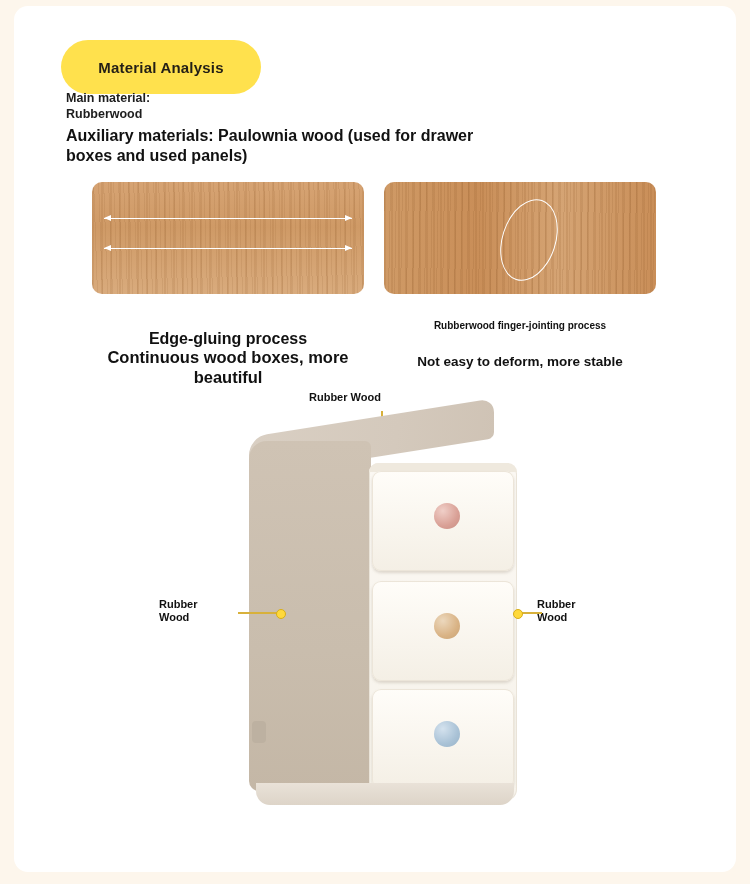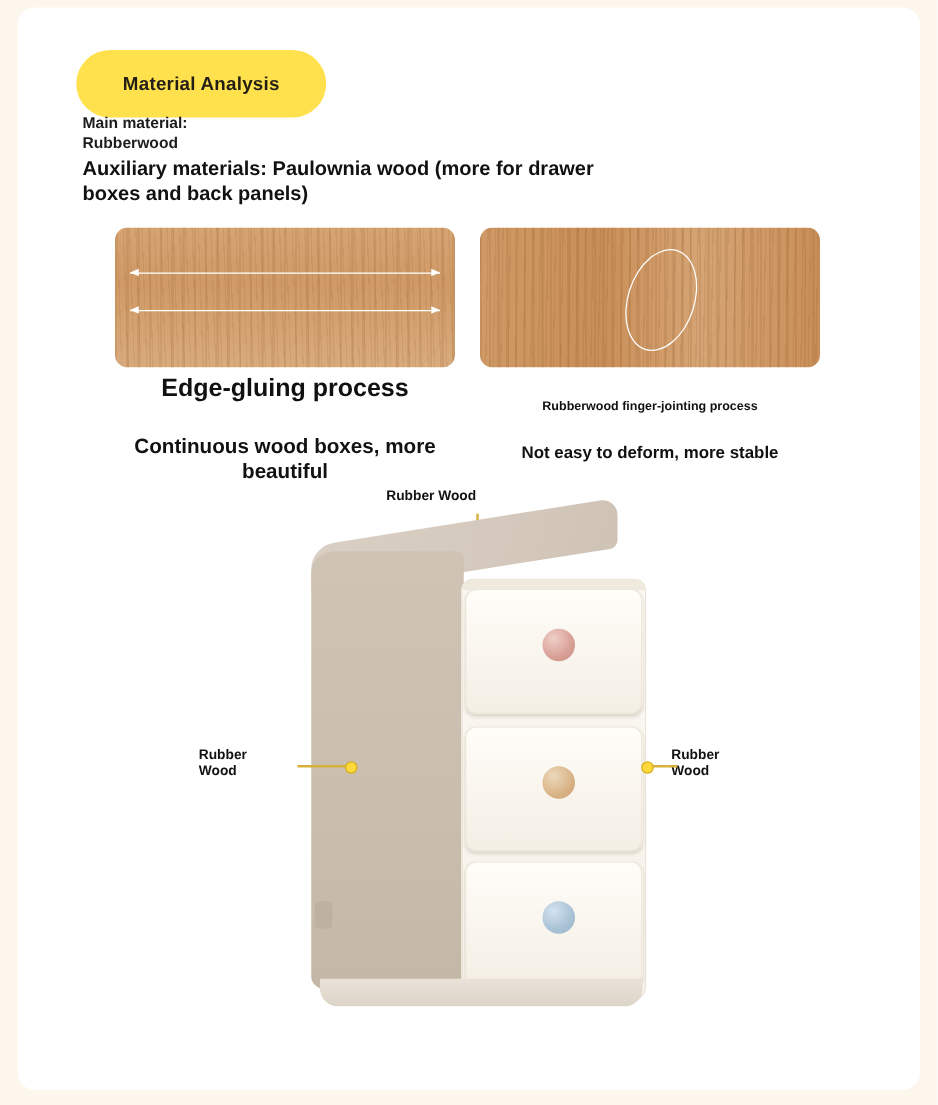--- a/index.html
+++ b/index.html
@@ -126,22 +126,22 @@
     transform: rotate(18deg);
   }
   
   .cap {
     position: absolute;
     text-align: center;
     color: #111111;
     font-weight: bold;
   }
   .cap-left-title {
-    left: 78px; top: 294px; width: 272px;
-    font-size: 20px;
+    left: 78px; top: 324px; width: 272px;
+    font-size: 16px;
   }
   .cap-left-sub {
     left: 68px; top: 341px; width: 292px;
     font-size: 16.5px; line-height: 1.22;
   }
   .cap-right-title {
     left: 370px; top: 314px; width: 272px;
     font-size: 10px;
   }
   .cap-right-sub {
@@ -250,21 +250,21 @@
 
 <div class="page">
 
   <div class="badge">
     <span>Material Analysis</span>
   </div>
 
   <div class="main-mat" style="white-space: pre-line;">Main material:
 Rubberwood</div>
 
-  <div class="aux-mat">Auxiliary materials: Paulownia wood (more for drawer boxes and back panels)</div>
+  <div class="aux-mat">Auxiliary materials: Paulownia wood (used for drawer boxes and used panels)</div>
 
   <div class="panel panel-left">
     <div class="panel-arrow arrow-1"></div>
     <div class="panel-arrow arrow-2"></div>
   </div>
 
   <div class="panel panel-right">
     <div class="ellipse-mark"></div>
   </div>
 

